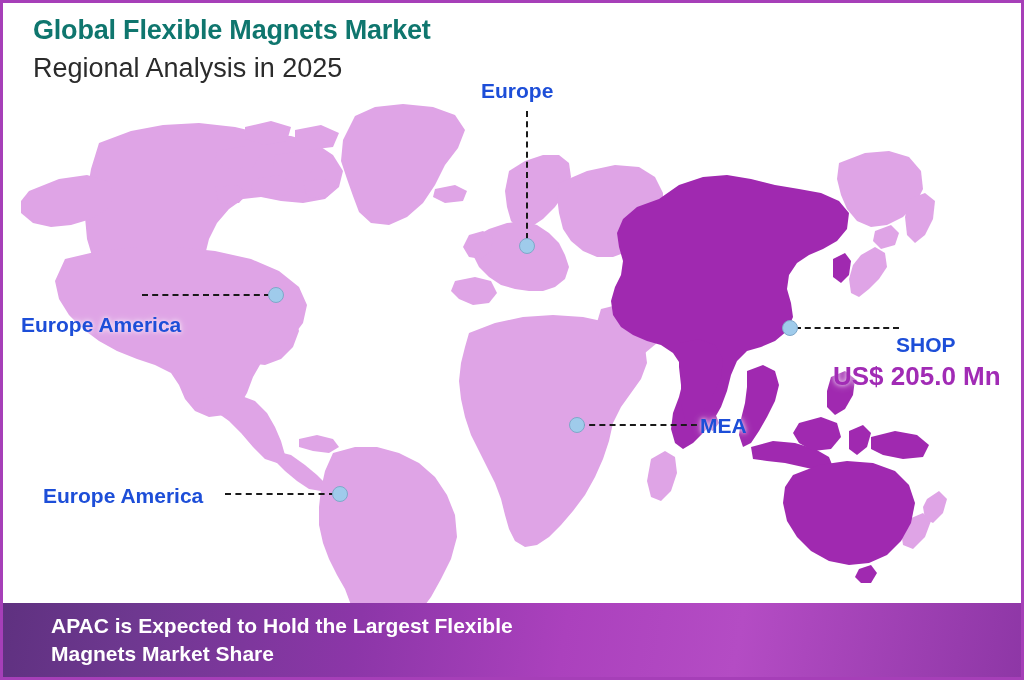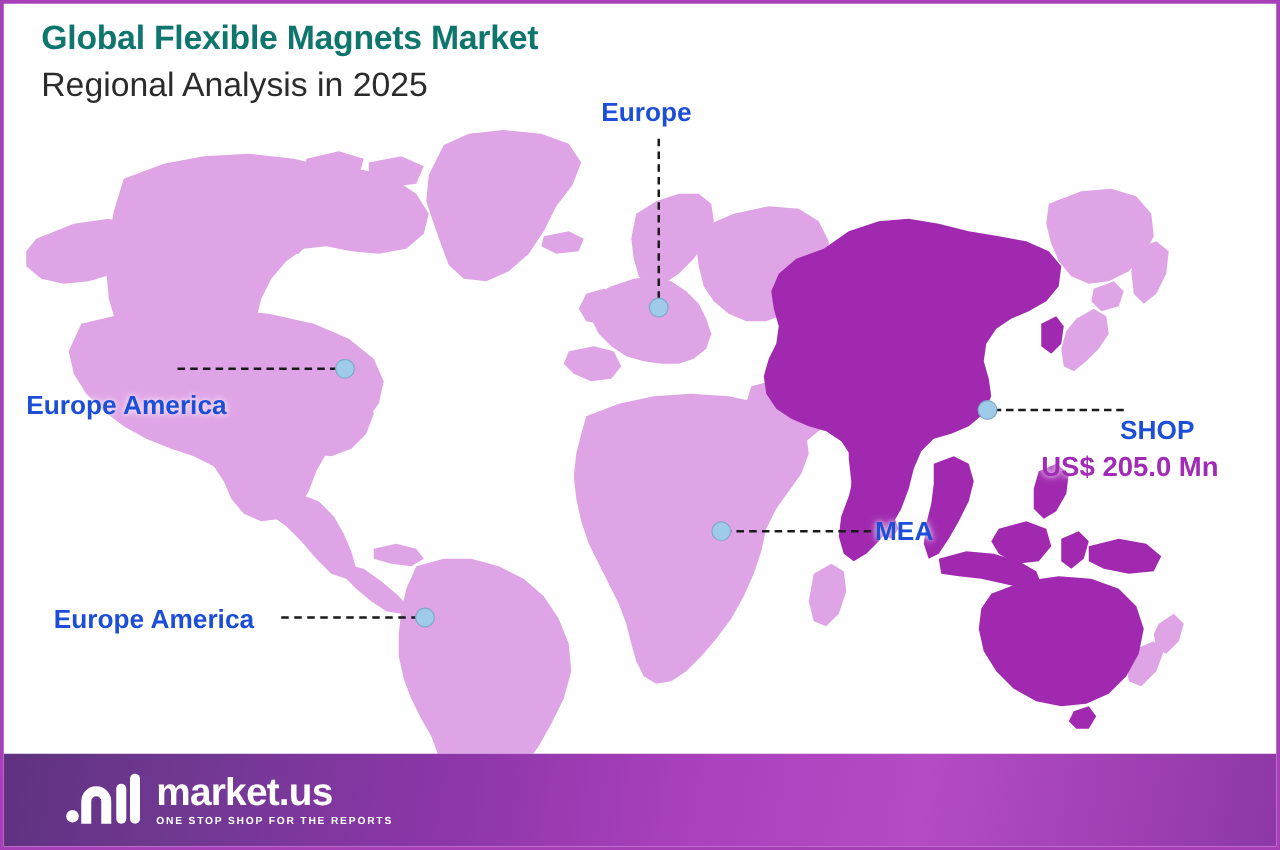--- a/index.html
+++ b/index.html
@@ -75,21 +75,21 @@
     font-weight: bold;
     font-size: 21px;
     white-space: nowrap;
     z-index: 33;
     text-shadow: 0 0 4px rgba(255,255,255,.75), 0 0 8px rgba(255,255,255,.6);
   }
   .region-value {
     position: absolute;
     color: #a12bb5;
     font-weight: bold;
-    font-size: 22px;
+    font-size: 26px;
     white-space: nowrap;
     z-index: 33;
     text-shadow: 0 0 4px rgba(255,255,255,.75), 0 0 8px rgba(255,255,255,.6);
   }
 
   
   #label-north-america { left: 18px;  top: 310px; }
   #label-latin-america { left: 40px;  top: 481px; }
   #label-europe        { left: 478px; top: 76px;  }
   #label-mea           { left: 697px; top: 411px; text-align: right; }
@@ -294,29 +294,20 @@
   <div class="connector" id="connector-mea"></div>
   <div class="marker" id="marker-mea"></div>
   <div class="region-label" id="label-mea">MEA</div>
 
   <div class="connector" id="connector-apac"></div>
   <div class="marker" id="marker-apac"></div>
   <div class="region-label" id="label-apac">SHOP</div>
   <div class="region-value" id="value-apac">US$ 205.0 Mn</div>
 
   <div id="banner">
-
-    <div id="brand">
-      <svg id="brand-mark" viewBox="0 0 62 46">
-        <circle cx="7" cy="36" r="5" fill="#ffffff"></circle>
-        <path d="M14 42 L14 24 A12 12 0 0 1 38 24 L38 42 L30 42 L30 24
-                 A4 4 0 0 0 22 24 L22 42 Z" fill="#ffffff"></path>
-        <rect x="42" y="10" width="8" height="32" rx="4" fill="#ffffff"></rect>
-        <rect x="53" y="2" width="8" height="40" rx="4" fill="#ffffff"></rect>
-      </svg>
-      <div id="brand-words">
-        <span id="brand-name">market.us</span>
-        <span id="brand-tagline">ONE STOP SHOP FOR THE REPORTS</span>
-      </div>
+    <div id="banner-text">
+      <span class="line">APAC is Expected to Hold the Largest Flexible</span>
+      <span class="line">Magnets Market Share</span>
     </div>
+
   </div>
 
 </div>
 
 </body></html>

